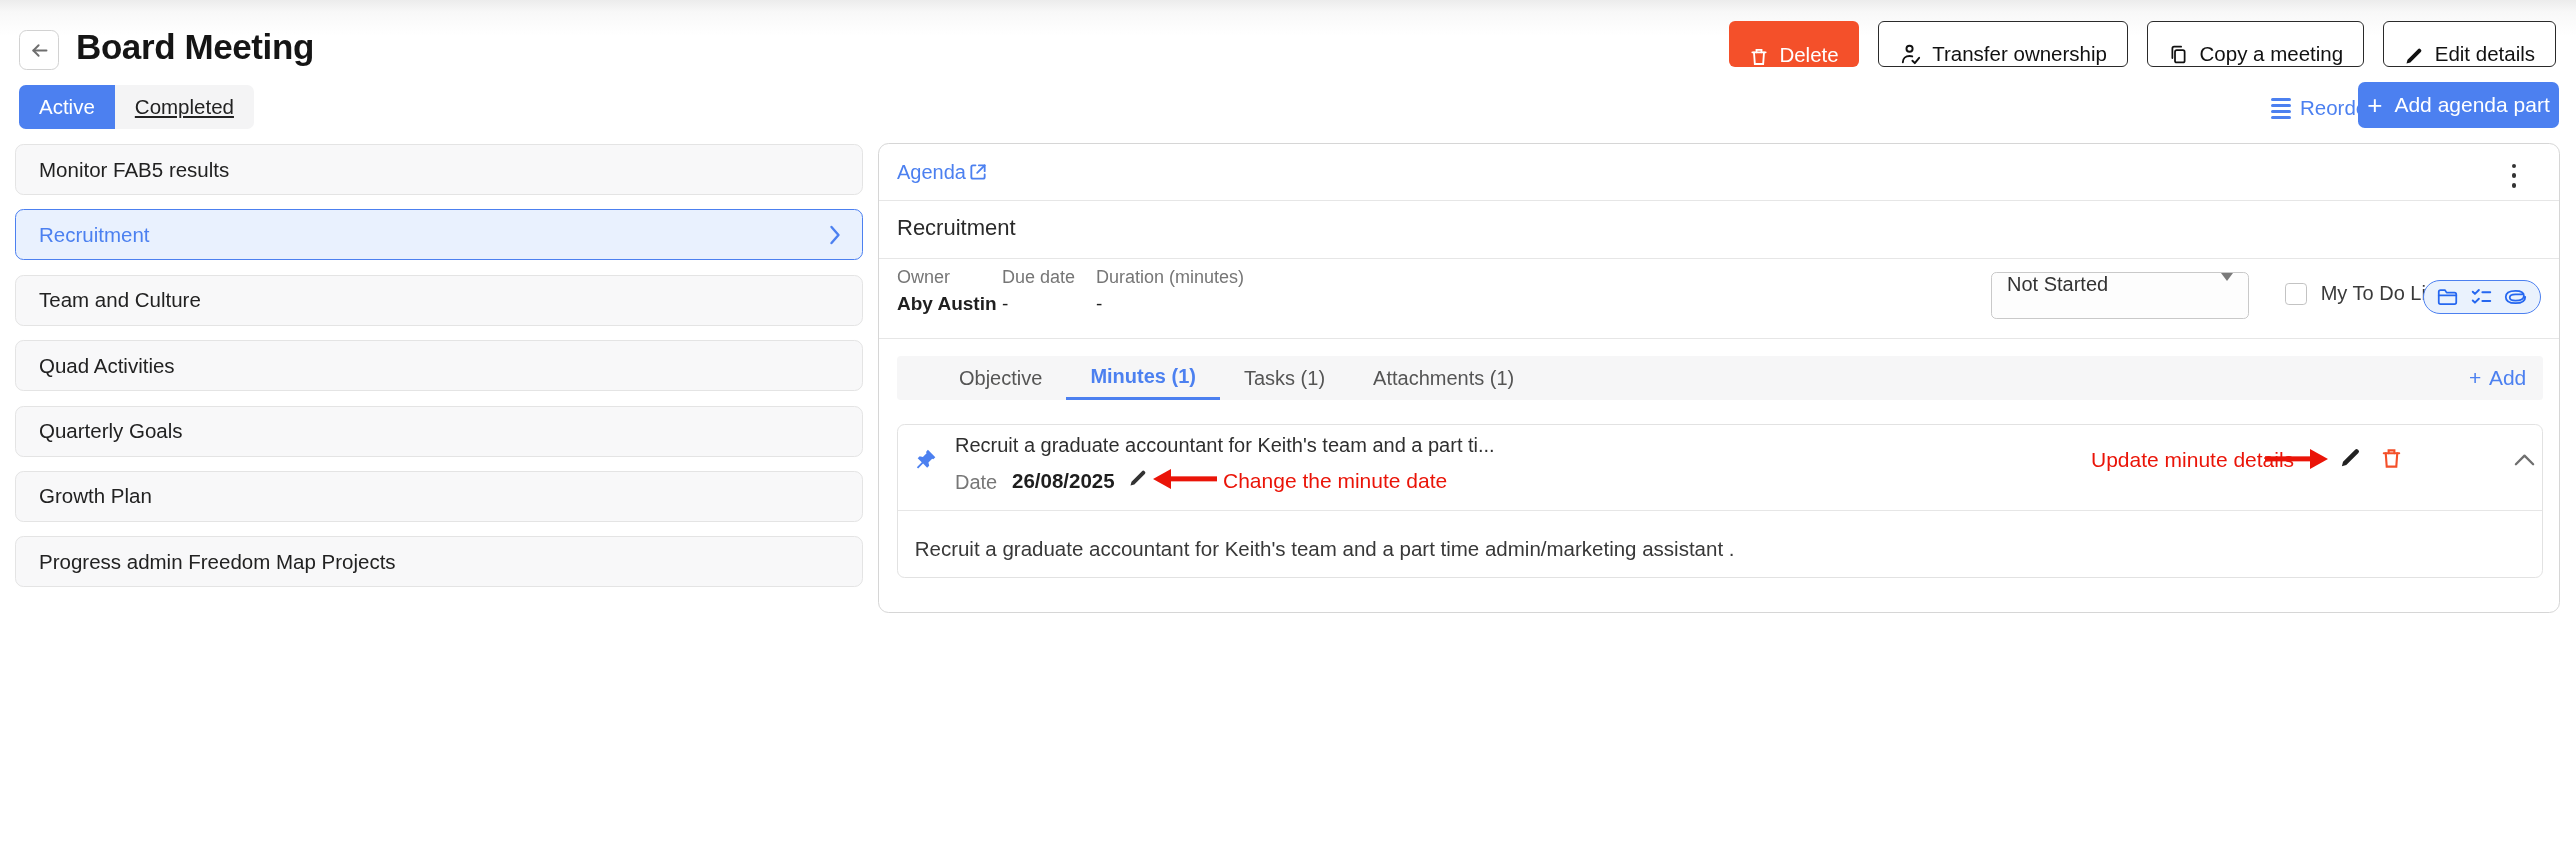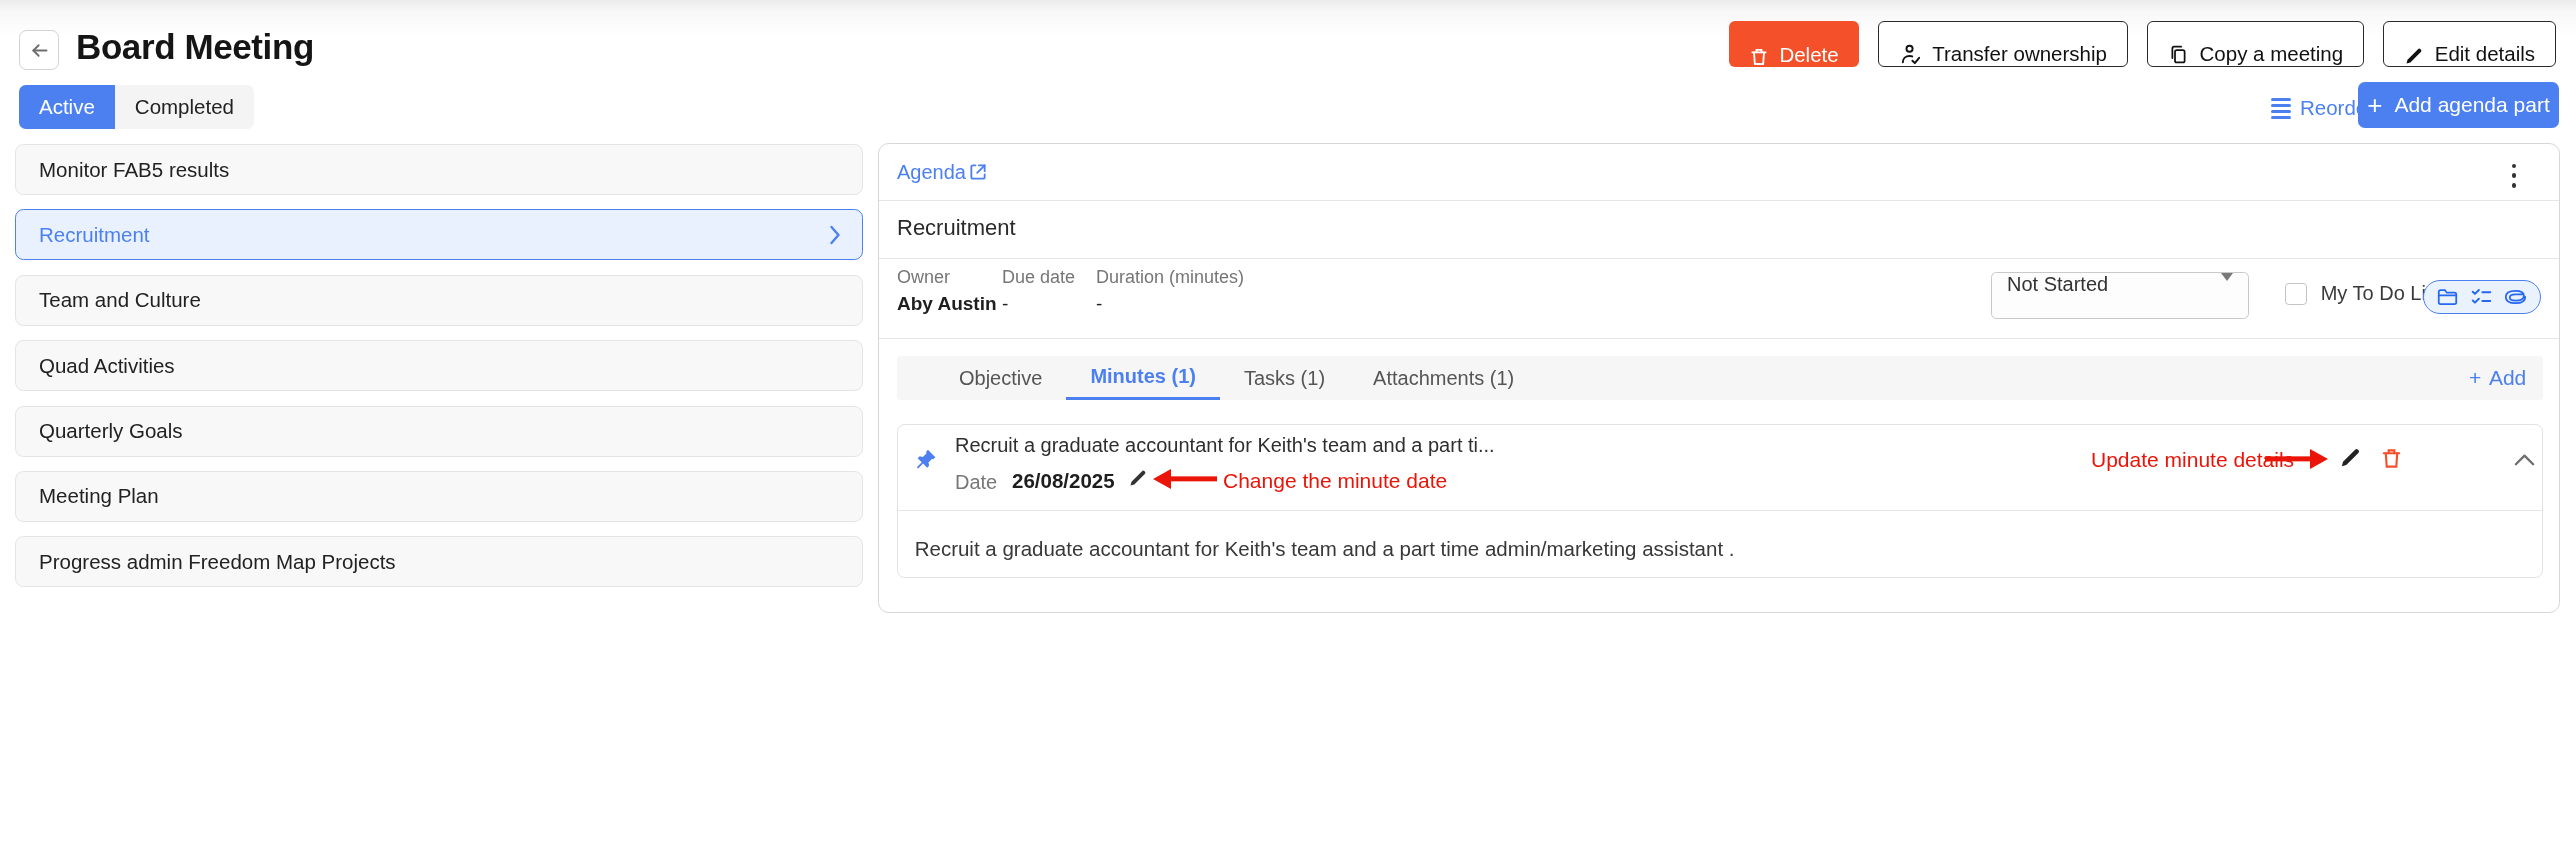--- a/index.html
+++ b/index.html
@@ -14,21 +14,21 @@
   .hdr-actions { position:absolute; right:20px; top:20.5px; display:flex; gap:19px; }
   .btn { height:46px; display:flex; align-items:flex-end; gap:10.6px; padding:0 20px; border-radius:6px;
          font-size:20.5px; font-weight:500; cursor:pointer; white-space:nowrap; }
   .btn.danger { background:#f4502a; color:#fff; border:none; }
   .btn.outline { background:#fff; color:#111; border:1.5px solid #2a2a2a; }
 
   
   .seg { position:absolute; left:19px; top:85px; display:flex; height:44px; border-radius:6.8px; overflow:hidden; }
   .seg-item { display:flex; align-items:center; padding:0 20px; font-size:20.5px; cursor:pointer; }
   .seg-item.on { background:#4c80f0; color:#fff; }
-  .seg-item.off { background:#f4f4f5; color:#222; }
+  .seg-item.off { background:#f4f4f5; color:#222;text-decoration:underline; }
   .reorder { position:absolute; left:2271px; top:96px; display:flex; align-items:center; gap:9px;
              color:#4c80f0; font-size:20.5px; font-weight:500; cursor:pointer; }
   .reorder-icon { display:flex; flex-direction:column; gap:3px; }
   .reorder-icon i { display:block; width:20px; height:3px; background:#4c80f0; border-radius:1.5px; }
   .add-agenda { position:absolute; left:2358px; top:82px; width:201px; height:46px; background:#4c80f0; color:#fff;
                 border:none; border-radius:6.8px; font-size:21px; font-weight:500; display:flex; align-items:center;
                 justify-content:center; gap:12px; cursor:pointer; }
   .add-agenda .plus { font-size:26px; font-weight:400; line-height:1; }
 
   
@@ -189,21 +189,21 @@
   <div class="side-item">
       <span>Team and Culture</span>
     </div>
   <div class="side-item">
       <span>Quad Activities</span>
     </div>
   <div class="side-item">
       <span>Quarterly Goals</span>
     </div>
   <div class="side-item">
-      <span>Meeting Plan</span>
+      <span>Growth Plan</span>
     </div>
   <div class="side-item">
       <span>Progress admin Freedom Map Projects</span>
     </div>
 </div>
 
 <div class="panel">
 
   <div class="agenda-link">
     <span>Agenda</span>

